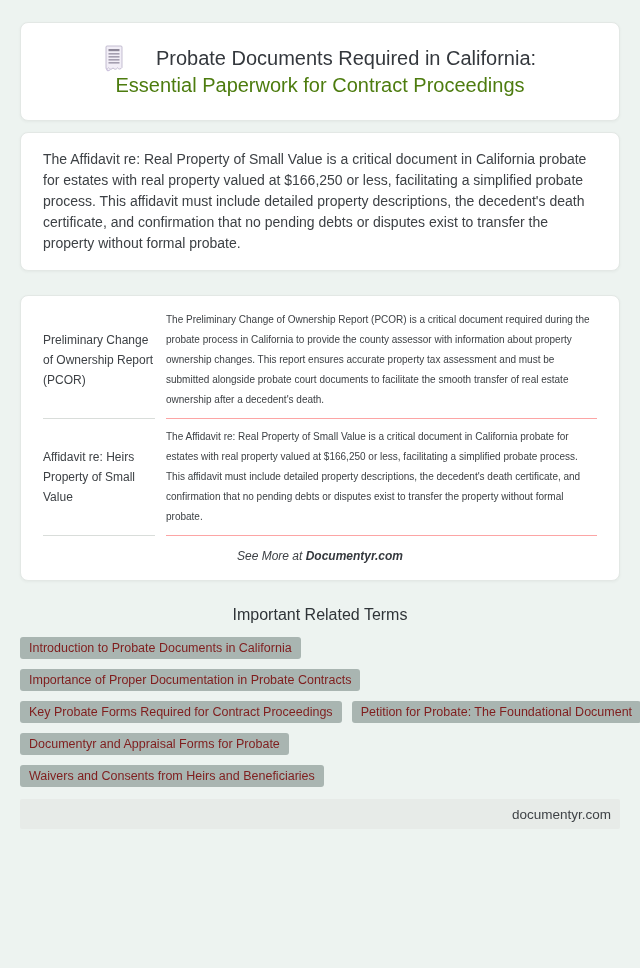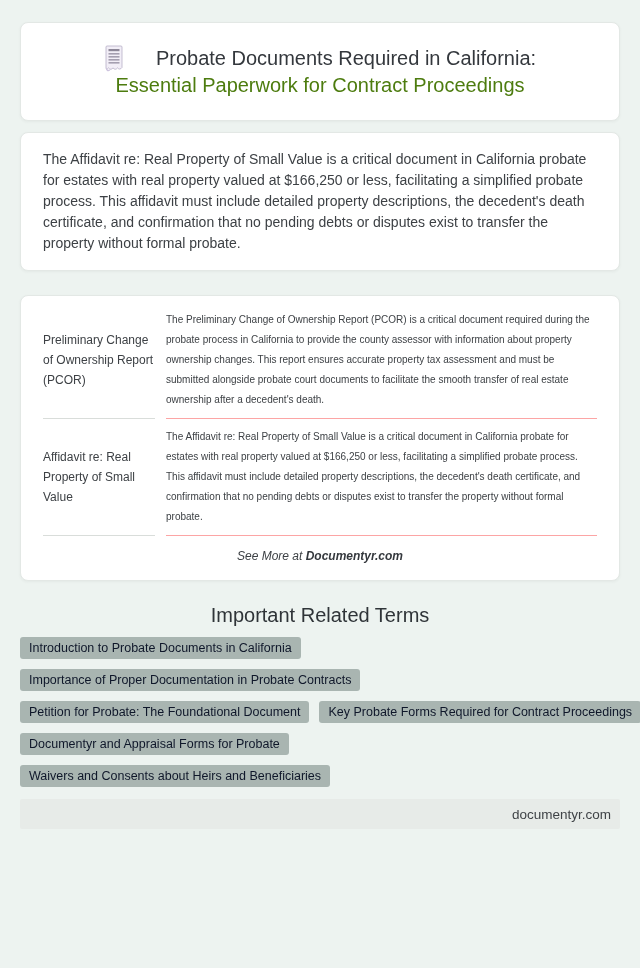--- a/index.html
+++ b/index.html
@@ -75,30 +75,30 @@
     font-size:12px; line-height:20px;
     font-style:italic;
     color:#3d4145;
   }
   .see-more .brand { font-weight:bold; font-style:italic; color:#34383d; text-decoration:none; cursor:pointer; }
 
   
   .terms-heading {
     margin-top:24px;
     text-align:center;
-    font-size:20px; line-height:20px;
+    font-size:16px; line-height:20px;
     font-weight:500;
     color:#2f3438;
   }
   .tags { margin-top:12px; display:flex; flex-direction:column; gap:10px; }
   .tag-row { display:flex; gap:10px; }
   .tag {
     display:inline-block;
     background:#a9b5b1;
-    color:#0f172a;
+    color:#7f1d1d;
     font-size:12.5px; line-height:14px;
     padding:4px 9px;
     border-radius:3px;
     white-space:nowrap;
     cursor:pointer;
   }
 
   
   .footer-bar {
     margin-top:12px;
@@ -139,47 +139,47 @@
 
   <div class="card table-card">
     <div class="trow">
       <div class="tlabel">
         <span>Preliminary Change of Ownership Report (PCOR)</span>
       </div>
       <div class="tdesc">The Preliminary Change of Ownership Report (PCOR) is a critical document required during the probate process in California to provide the county assessor with information about property ownership changes. This report ensures accurate property tax assessment and must be submitted alongside probate court documents to facilitate the smooth transfer of real estate ownership after a decedent's death.</div>
     </div>
     <div class="trow">
       <div class="tlabel">
-        <span>Affidavit re: Real Property of Small Value</span>
+        <span>Affidavit re: Heirs Property of Small Value</span>
       </div>
       <div class="tdesc">The Affidavit re: Real Property of Small Value is a critical document in California probate for estates with real property valued at $166,250 or less, facilitating a simplified probate process. This affidavit must include detailed property descriptions, the decedent's death certificate, and confirmation that no pending debts or disputes exist to transfer the property without formal probate.</div>
     </div>
     <div class="see-more">
       <span>See More at </span><span class="brand">Documentyr.com</span>
     </div>
   </div>
 
   <div class="terms-heading">Important Related Terms</div>
 
   <div class="tags">
     <div class="tag-row">
       <span class="tag">Introduction to Probate Documents in California</span>
     </div>
     <div class="tag-row">
       <span class="tag">Importance of Proper Documentation in Probate Contracts</span>
     </div>
     <div class="tag-row">
+      <span class="tag">Key Probate Forms Required for Contract Proceedings</span>
       <span class="tag">Petition for Probate: The Foundational Document</span>
-      <span class="tag">Key Probate Forms Required for Contract Proceedings</span>
     </div>
     <div class="tag-row">
       <span class="tag">Documentyr and Appraisal Forms for Probate</span>
     </div>
     <div class="tag-row">
-      <span class="tag">Waivers and Consents about Heirs and Beneficiaries</span>
+      <span class="tag">Waivers and Consents from Heirs and Beneficiaries</span>
     </div>
   </div>
 
   <div class="footer-bar">
     <span>documentyr.com</span>
   </div>
 
 </div>
 
 </body></html>

